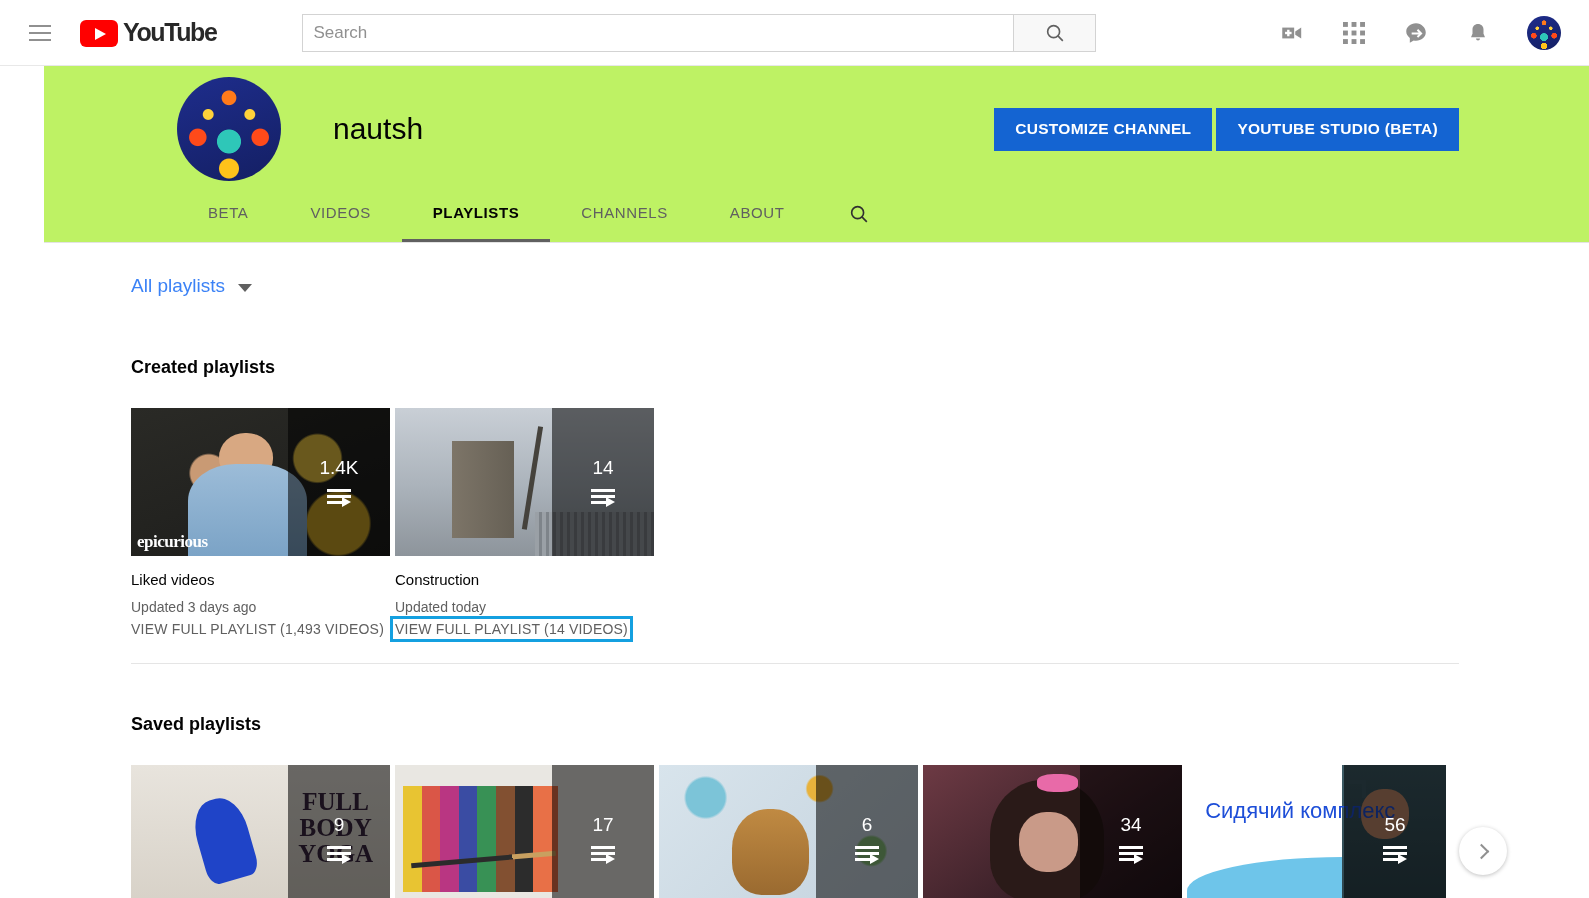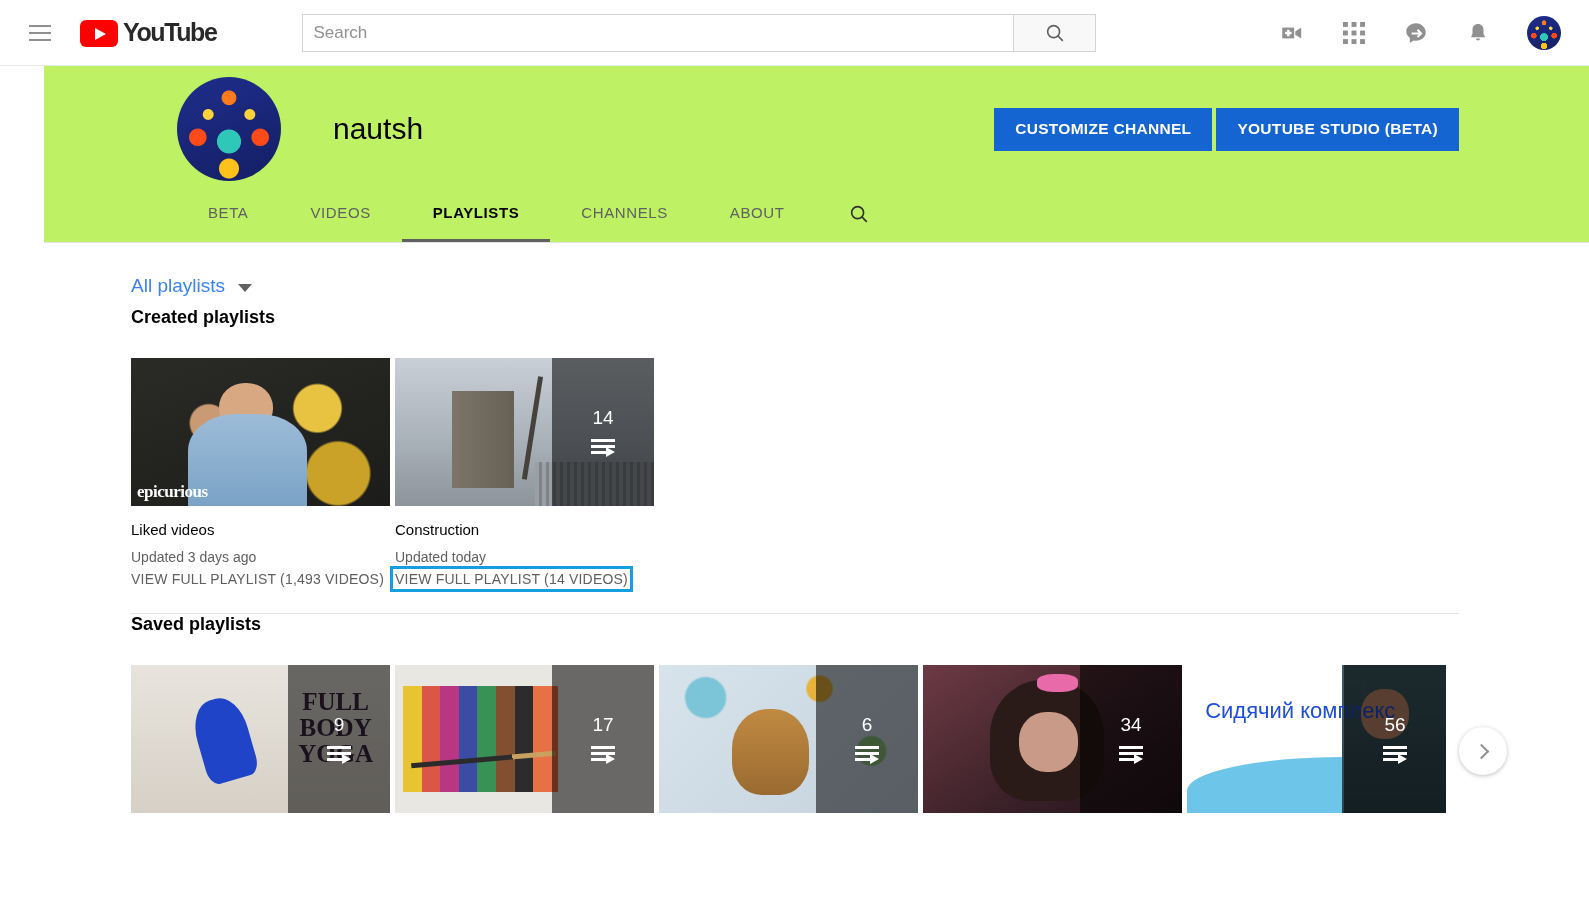--- a/index.html
+++ b/index.html
@@ -176,21 +176,21 @@
   }
   .caret {
     width: 0; height: 0; margin-left: 13px; margin-top: 4px;
     border-left: 7px solid transparent;
     border-right: 7px solid transparent;
     border-top: 8px solid #606060;
   }
 
   .section-title {
     font-size: 18px; font-weight: 700; color: #030303;
-    margin-bottom: 30px;
+    margin-top: 50px; margin-bottom: 30px;
     font-family: "Liberation Sans", sans-serif;
   }
 
   .shelf { display: flex; gap: 5px; }
 
   .pl-card { width: 259px; flex: 0 0 auto; }
   .pl-thumb {
     position: relative;
     width: 259px; height: 148px;
     overflow: hidden;
@@ -543,20 +543,28 @@
 
   <div class="shelf">
 
     <div class="pl-card">
       <div class="pl-thumb">
         <div class="art art-epicurious">
           <div class="art-epi-letters"></div>
           <div class="art-epi-face"></div>
           <div class="art-epi-shirt"></div>
         </div>
+        <div class="pl-overlay">
+          <div class="pl-count">1.4K</div>
+          <div class="pl-icon">
+              <i></i>
+              <i></i>
+              <i></i>
+            </div>
+        </div>
       </div>
       <div class="pl-title">Liked videos</div>
       <div class="pl-updated">Updated 3 days ago</div>
       <div class="pl-viewfull">VIEW FULL PLAYLIST (1,493 VIDEOS)</div>
     </div>
 
     <div class="pl-card">
       <div class="pl-thumb">
         <div class="art art-construction">
           <div class="art-con-tower"></div>

